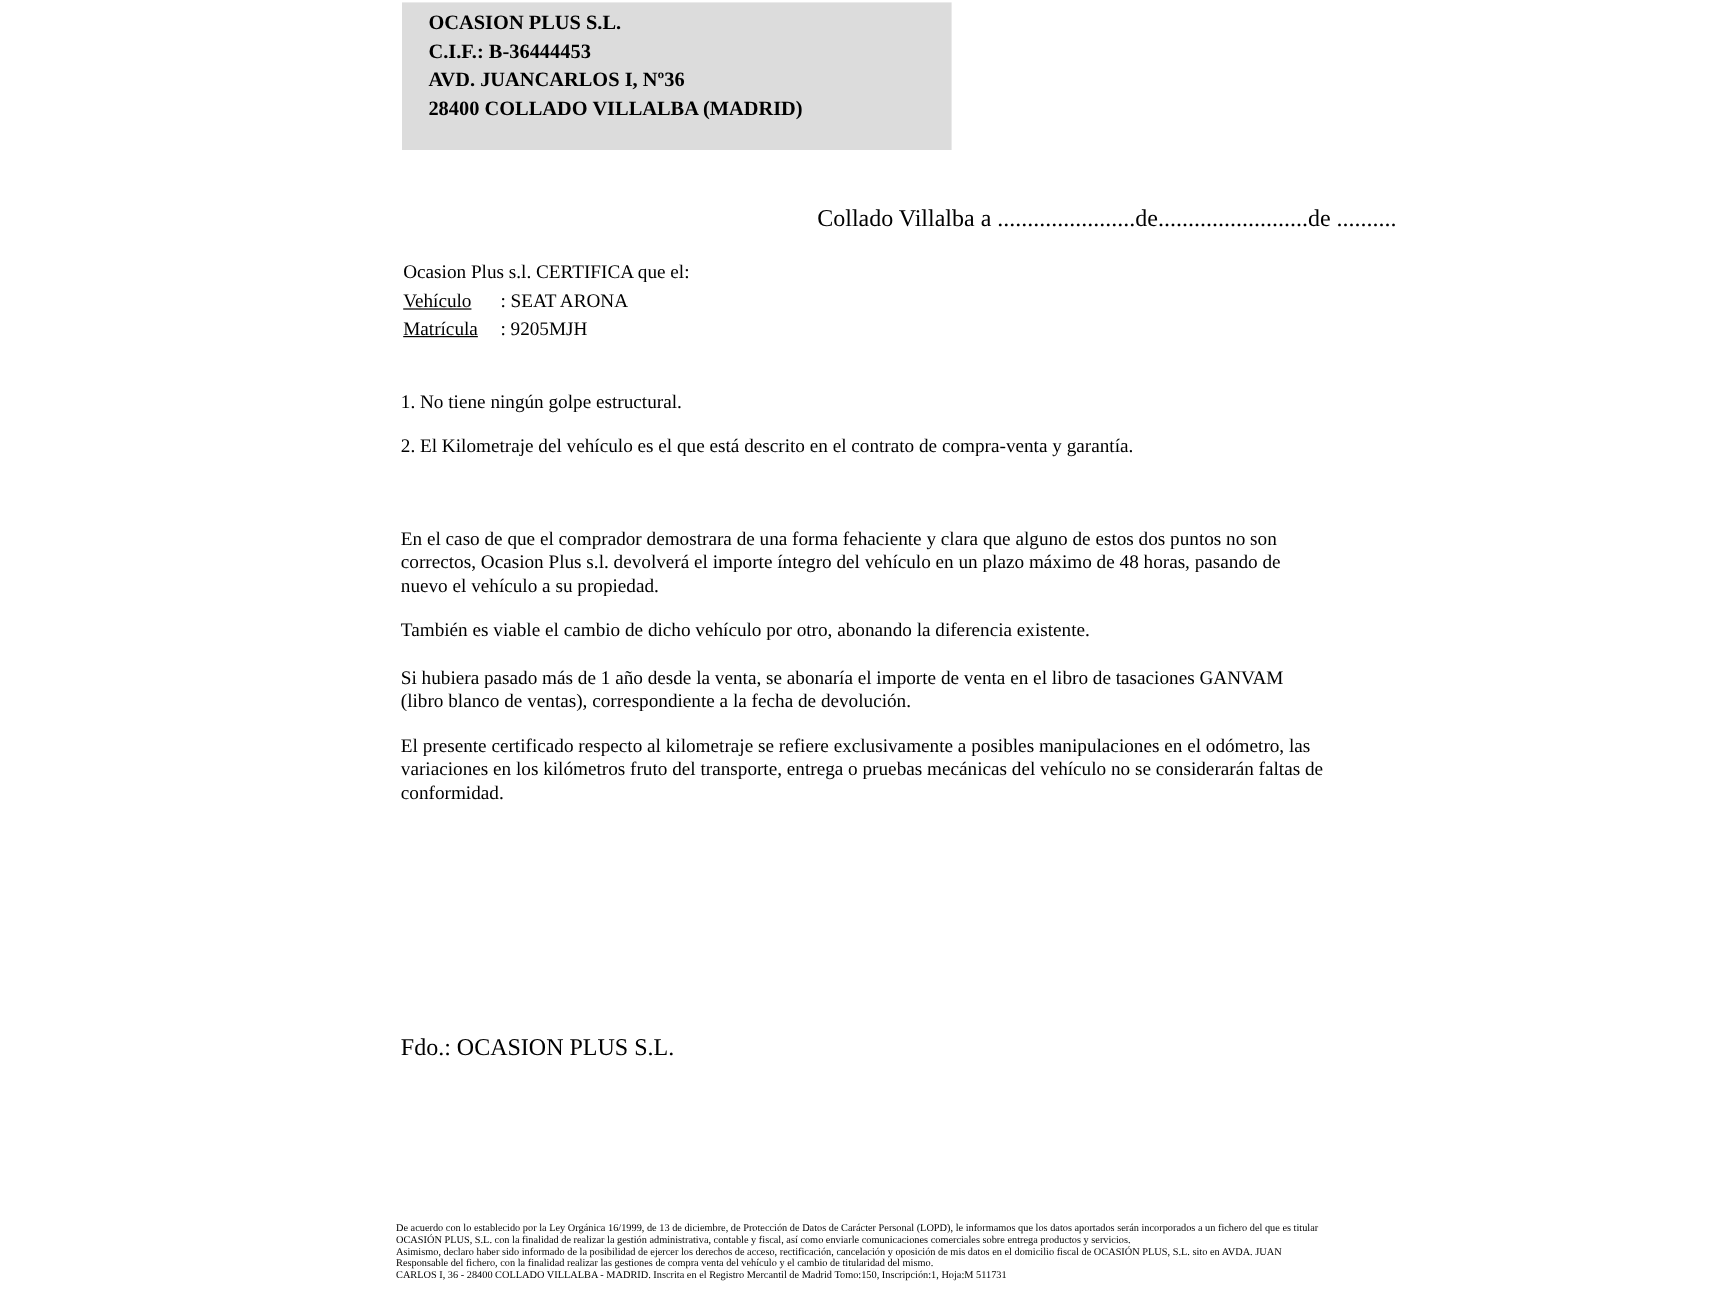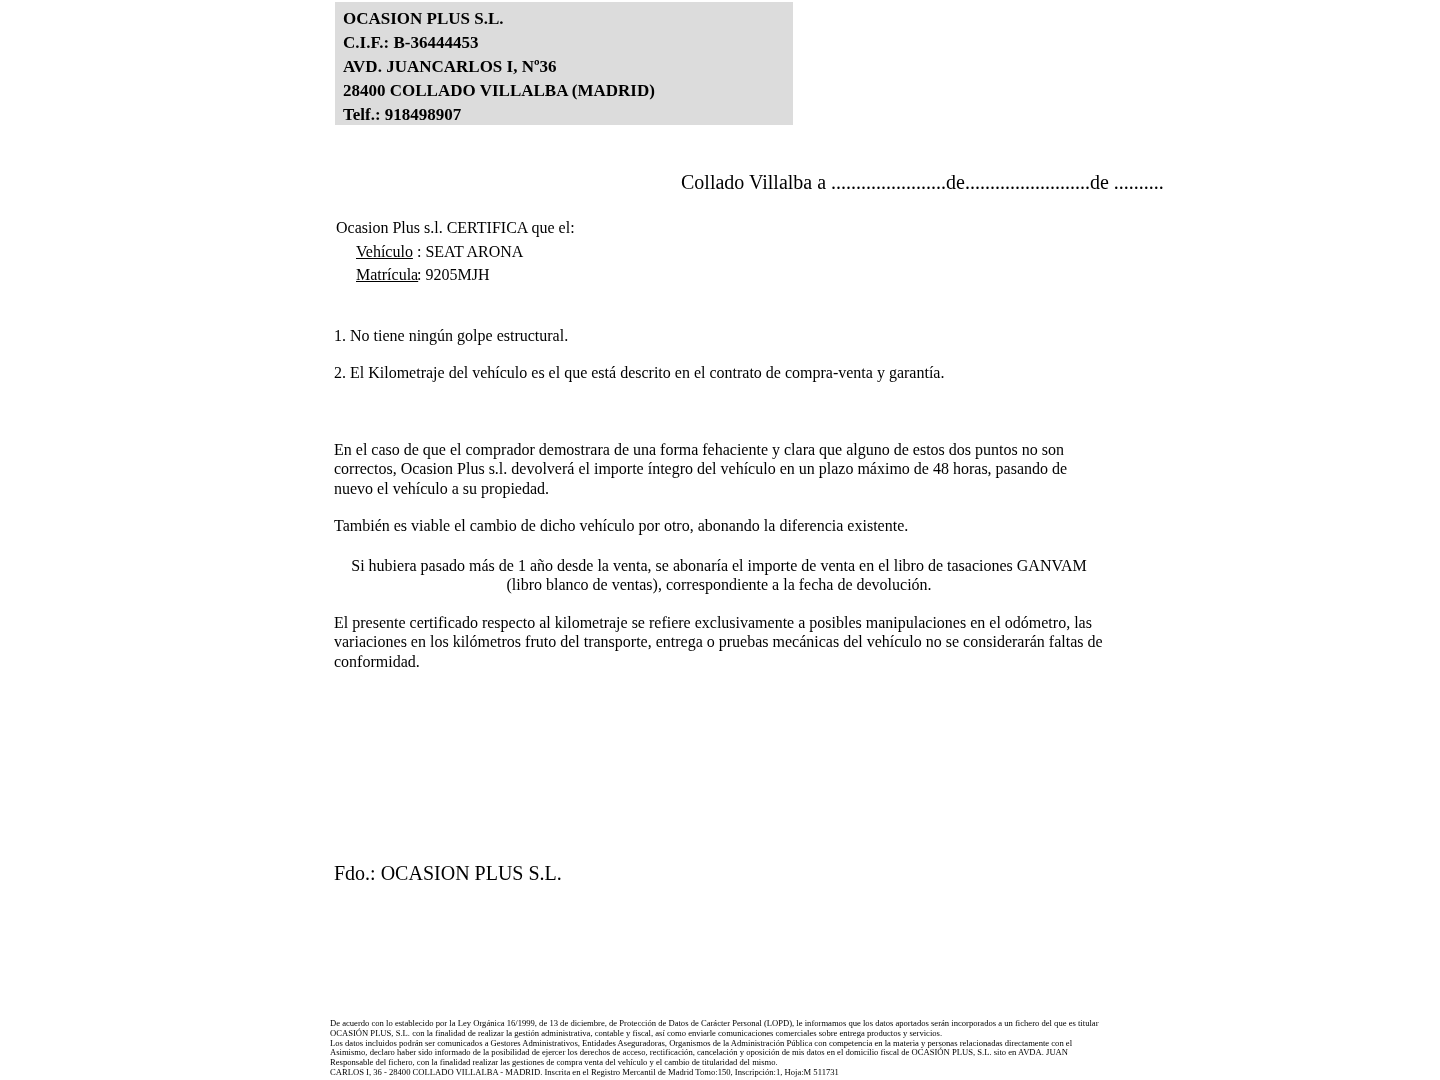--- a/index.html
+++ b/index.html
@@ -17,21 +17,21 @@
     overflow: hidden;
   }
   .header-box {
     position: absolute;
     left: 335px;
     top: 2px;
     width: 458px;
     height: 123px;
     background: #dcdcdc;
     box-sizing: border-box;
-    padding: 5px 8px 0 8px;
+    padding: 5px 8px 0 22px;
   }
   .header-line {
     font-size: 17px;
     font-weight: bold;
     line-height: 24px;
     white-space: nowrap;
   }
   .date-line {
     position: absolute;
     left: 681px;
@@ -44,40 +44,40 @@
     left: 336px;
     top: 216px;
     font-size: 16px;
     line-height: 23.5px;
   }
   .cert-field { white-space: nowrap; }
   .field-label-box {
     display: inline-block;
     width: 81px;
   }
-  .underlined { text-decoration: underline; margin-left: 20px; }
+  .underlined { text-decoration: underline; }
   .point {
     position: absolute;
     left: 334px;
     font-size: 16px;
     line-height: 19.2px;
     white-space: nowrap;
   }
   .point-1 { top: 326px; text-align: right; }
   .point-2 { top: 363px; }
   .para {
     position: absolute;
     left: 334px;
     width: 770px;
     font-size: 16px;
     line-height: 19.3px;
   }
   .para-1 { top: 440px; }
   .para-2 { top: 516px; }
-  .para-3 { top: 556px; text-align: center; }
+  .para-3 { top: 556px; }
   .para-4 { top: 613px; }
   .signature {
     position: absolute;
     left: 334px;
     top: 862px;
     font-size: 20px;
     white-space: nowrap;
   }
   .legal-block {
     position: absolute;
@@ -94,21 +94,20 @@
 </head>
 <body>
 
 <div class="page">
 
   <div class="header-box">
     <div class="header-line">OCASION PLUS S.L.</div>
     <div class="header-line">C.I.F.: B-36444453</div>
     <div class="header-line">AVD. JUANCARLOS I, Nº36</div>
     <div class="header-line">28400 COLLADO VILLALBA (MADRID)</div>
-    <div class="header-line">Telf.: 918498907</div>
   </div>
 
   <div class="date-line">Collado Villalba a .......................de.........................de ..........</div>
 
   <div class="cert-block">
     <div>Ocasion Plus s.l. CERTIFICA que el:</div>
     <div class="cert-field">
       <span class="field-label-box"><span class="underlined">Vehículo</span></span><span>: SEAT ARONA</span>
     </div>
     <div class="cert-field">
@@ -122,19 +121,18 @@
   <div class="para para-1">En el caso de que el comprador demostrara de una forma fehaciente y clara que alguno de estos dos puntos no son correctos, Ocasion Plus s.l. devolverá el importe íntegro del vehículo en un plazo máximo de 48 horas, pasando de nuevo el vehículo a su propiedad.</div>
   <div class="para para-2">También es viable el cambio de dicho vehículo por otro, abonando la diferencia existente.</div>
   <div class="para para-3">Si hubiera pasado más de 1 año desde la venta, se abonaría el importe de venta en el libro de tasaciones GANVAM (libro blanco de ventas), correspondiente a la fecha de devolución.</div>
   <div class="para para-4">El presente certificado respecto al kilometraje se refiere exclusivamente a posibles manipulaciones en el odómetro, las variaciones en los kilómetros fruto del transporte, entrega o pruebas mecánicas del vehículo no se considerarán faltas de conformidad.</div>
 
   <div class="signature">Fdo.: OCASION PLUS S.L.</div>
 
   <div class="legal-block">
     <div class="legal-line">De acuerdo con lo establecido por la Ley Orgánica 16/1999, de 13 de diciembre, de Protección de Datos de Carácter Personal (LOPD), le informamos que los datos aportados serán incorporados a un fichero del que es titular</div>
     <div class="legal-line">OCASIÓN PLUS, S.L. con la finalidad de realizar la gestión administrativa, contable y fiscal, así como enviarle comunicaciones comerciales sobre entrega productos y servicios.</div>
-    <div class="legal-line">Los datos incluidos podrán ser comunicados a Gestores Administrativos, Entidades Aseguradoras, Organismos de la Administración Pública con competencia en la materia y personas relacionadas directamente con el</div>
     <div class="legal-line">Asimismo, declaro haber sido informado de la posibilidad de ejercer los derechos de acceso, rectificación, cancelación y oposición de mis datos en el domicilio fiscal de OCASIÓN PLUS, S.L. sito en AVDA. JUAN</div>
     <div class="legal-line">Responsable del fichero, con la finalidad realizar las gestiones de compra venta del vehículo y el cambio de titularidad del mismo.</div>
     <div class="legal-line">CARLOS I, 36 - 28400 COLLADO VILLALBA - MADRID. Inscrita en el Registro Mercantil de Madrid Tomo:150, Inscripción:1, Hoja:M 511731</div>
   </div>
 
 </div>
 
 </body></html>

